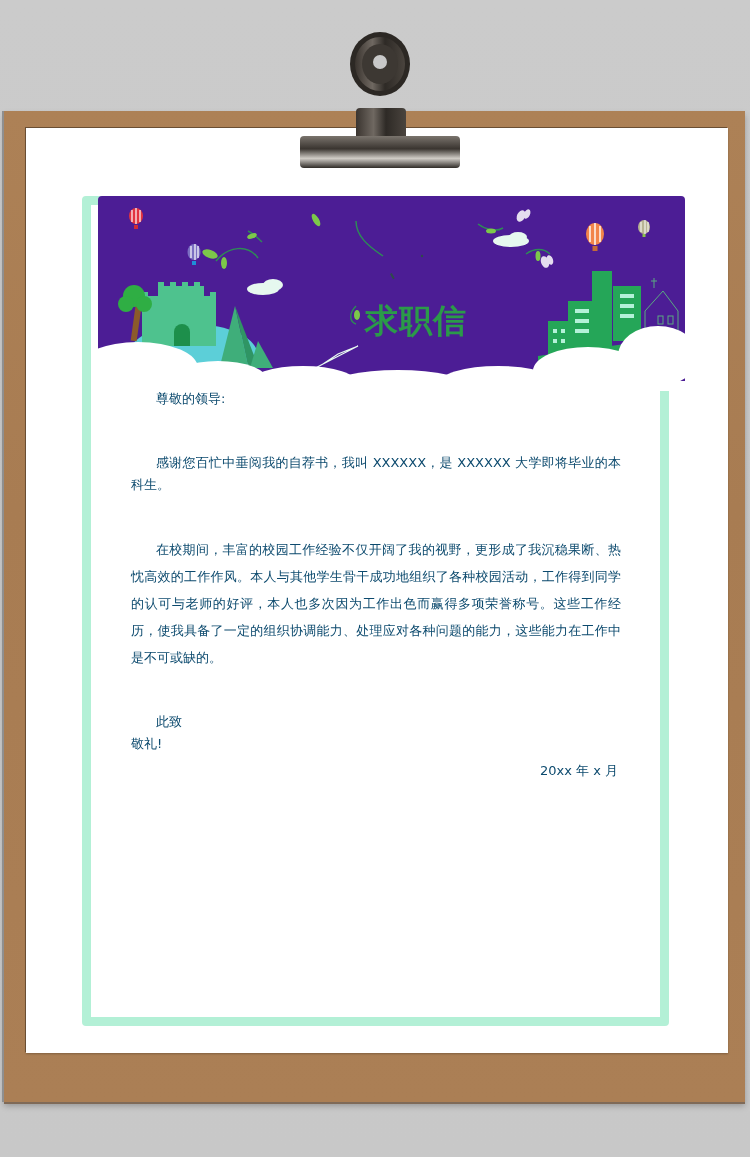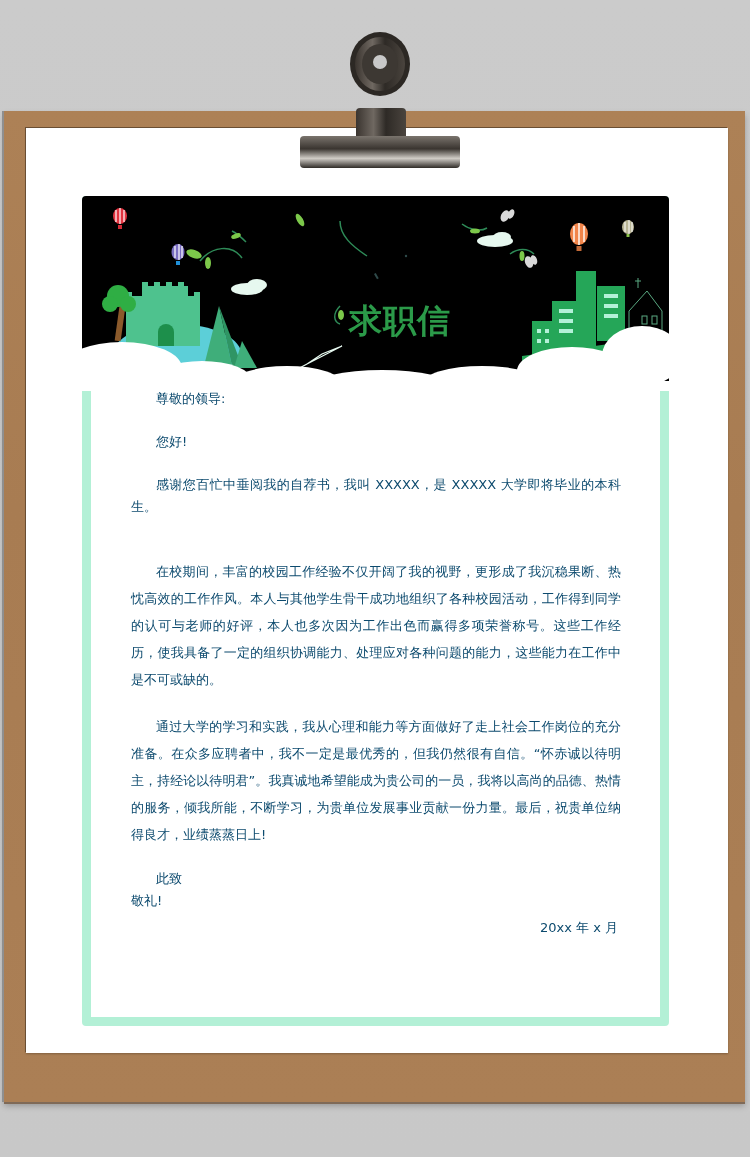--- a/index.html
+++ b/index.html
@@ -23,22 +23,22 @@
     background: #ffffff;
     box-shadow: -1px -1px 0 #6a4e33, 0 1px 2px rgba(0,0,0,0.25);
   }
   .frame {
     position: absolute; left: 82px; top: 196px; width: 587px; height: 830px;
     border: 9px solid #b3f0d6;
     border-radius: 4px;
     background: #ffffff;
   }
   .banner {
-    position: absolute; left: 82px; top: 196px; width: 587px; height: 195px;
-    background: #000000;
+    position: absolute; left: 98px; top: 196px; width: 587px; height: 195px;
+    background: #4c1d95;
     border-radius: 4px 4px 0 0;
     overflow: hidden;
   }
   .banner svg { position: absolute; left: 0; top: 0; }
   .title {
     position: absolute; left: 349px; top: 299px; width: 120px;
     font-family: "DejaVu Serif", "Liberation Serif", serif;
     font-weight: bold; font-size: 33px; letter-spacing: 1px;
     color: #2b9a49;
   }
@@ -218,26 +218,24 @@
   <ellipse cx="84" cy="40" rx="25" ry="27" fill="url(#metal)"></ellipse>
   <ellipse cx="84" cy="40" rx="18" ry="20" fill="#3d3833"></ellipse>
   <ellipse cx="84" cy="38" rx="7" ry="7" fill="#c9c9c9"></ellipse>
   <rect x="60" y="84" width="50" height="54" rx="4" fill="url(#metal)"></rect>
   <rect x="4" y="112" width="160" height="32" rx="4" fill="url(#base)"></rect>
 </svg>
 
 <div class="letter">
   <div class="indent line-plain">尊敬的领导:</div>
   <div class="gap"></div>
-  <div class="indent line-plain">您好!</div>
   <div class="gap"></div>
-  <div class="p indent line-plain">感谢您百忙中垂阅我的自荐书，我叫 XXXXX，是 XXXXX 大学即将毕业的本科生。</div>
+  <div class="p indent line-plain">感谢您百忙中垂阅我的自荐书，我叫 XXXXXX，是 XXXXXX 大学即将毕业的本科生。</div>
   <div class="gap-s"></div>
   <div class="gap-s"></div>
   <div class="p indent">在校期间，丰富的校园工作经验不仅开阔了我的视野，更形成了我沉稳果断、热忱高效的工作作风。本人与其他学生骨干成功地组织了各种校园活动，工作得到同学的认可与老师的好评，本人也多次因为工作出色而赢得多项荣誉称号。这些工作经历，使我具备了一定的组织协调能力、处理应对各种问题的能力，这些能力在工作中是不可或缺的。</div>
   <div class="gap-s"></div>
-  <div class="p indent">通过大学的学习和实践，我从心理和能力等方面做好了走上社会工作岗位的充分准备。在众多应聘者中，我不一定是最优秀的，但我仍然很有自信。“怀赤诚以待明主，持经论以待明君”。我真诚地希望能成为贵公司的一员，我将以高尚的品德、热情的服务，倾我所能，不断学习，为贵单位发展事业贡献一份力量。最后，祝贵单位纳得良才，业绩蒸蒸日上!</div>
   <div class="gap-s"></div>
   <div class="indent line-plain">此致</div>
   <div class="line-plain">敬礼!</div>
   <div class="sign-gap"></div>
   <div class="right">20xx 年 x 月</div>
 </div>
 
 </body></html>

